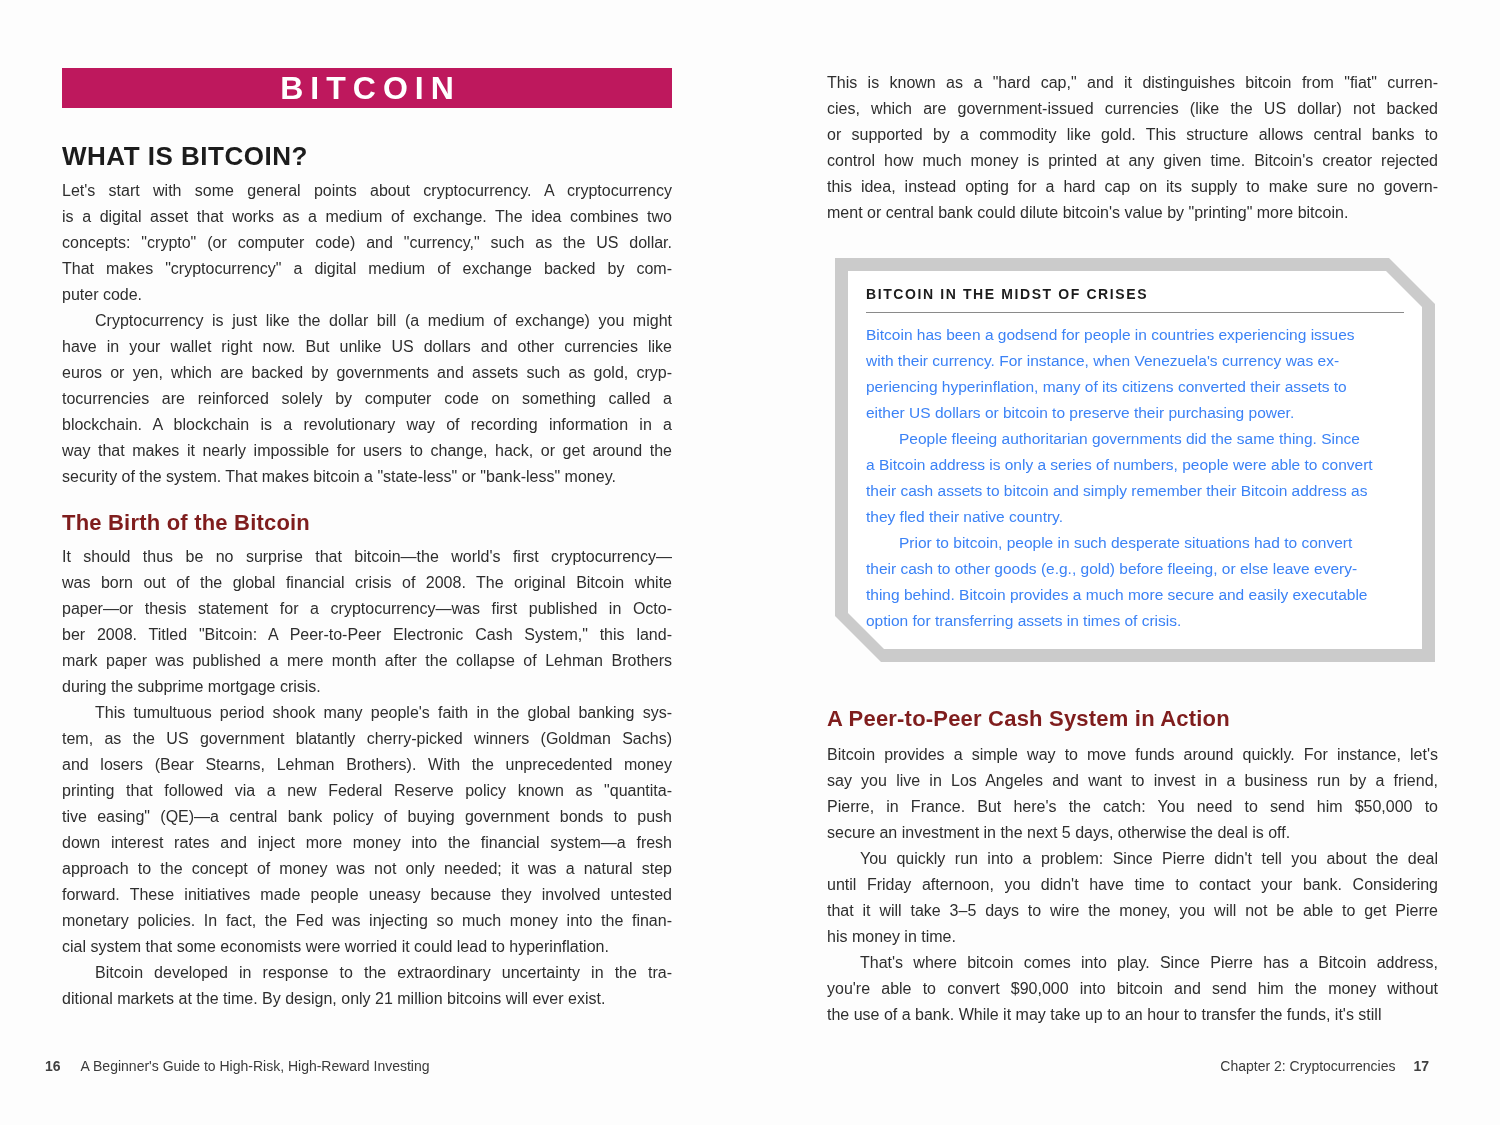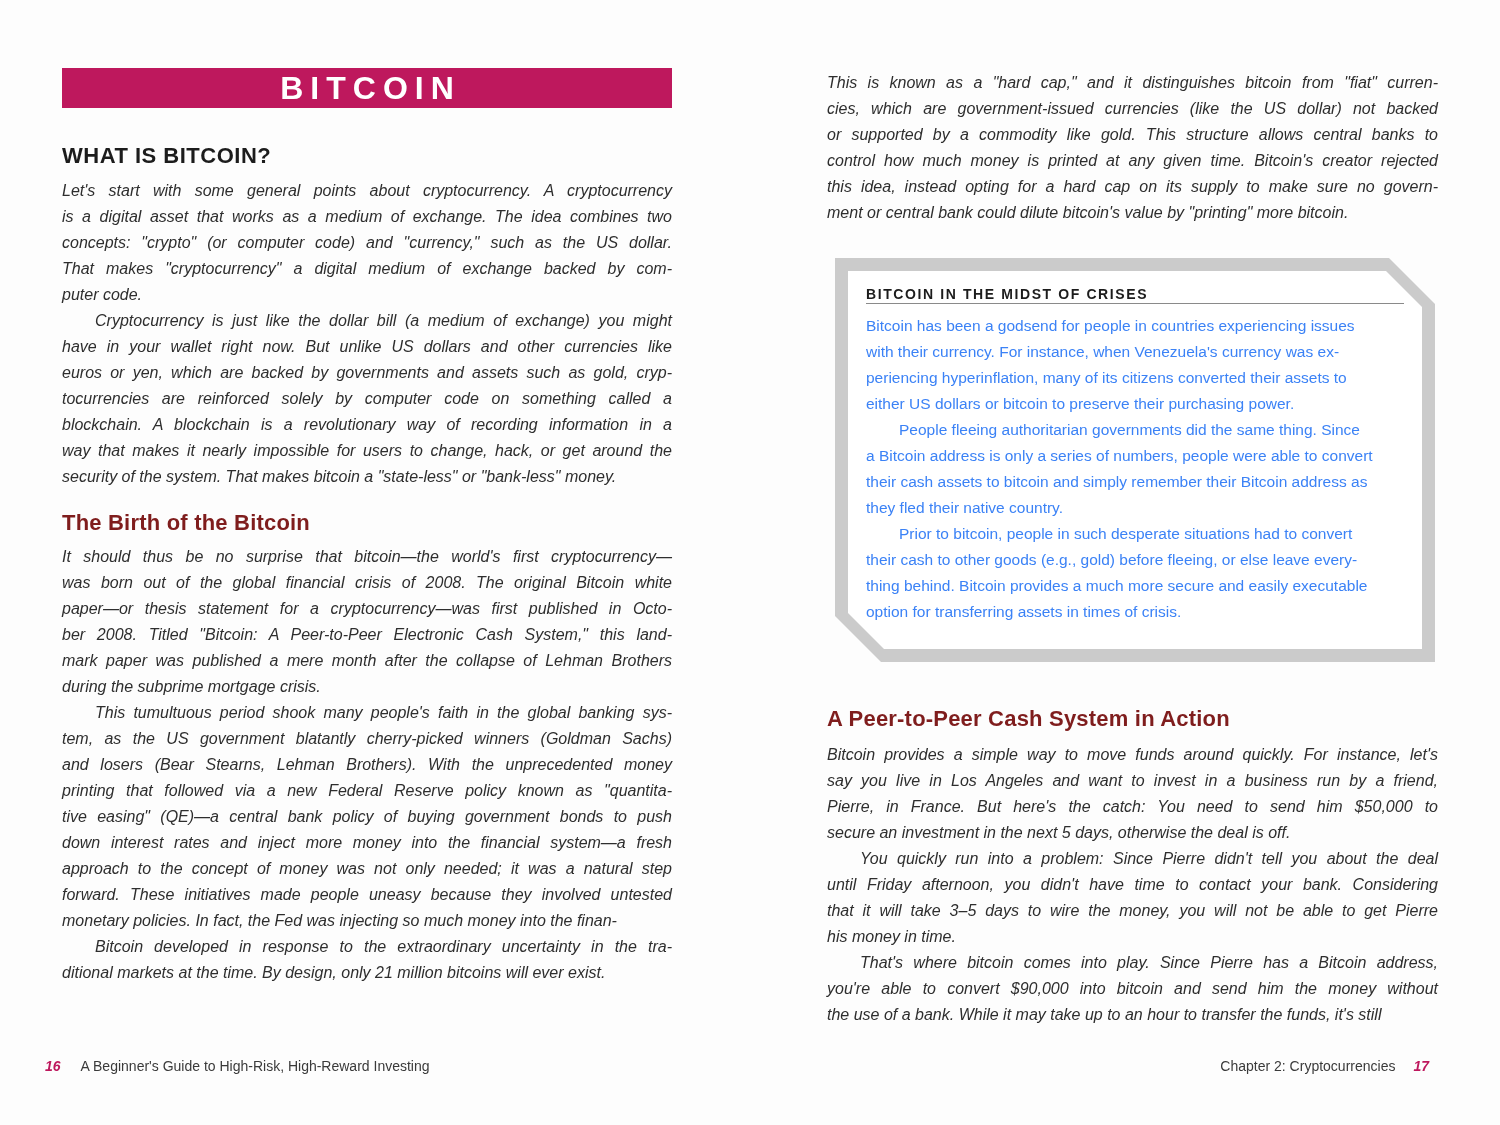--- a/index.html
+++ b/index.html
@@ -20,35 +20,35 @@
     height: 40px;
     background: #be185d;
     color: #ffffff;
     font-size: 32px; font-weight: bold;
     letter-spacing: 7px;
     display: flex; align-items: center; justify-content: center;
     text-indent: 7px; 
   }
   .h-caps {
     margin: 36px 0 10px 0;
-    font-size: 22px; font-weight: bold;
+    font-size: 26px; font-weight: bold;
     letter-spacing: 0.5px;
     color: #1c1c1c;
     line-height: 24px;
   }
   .h-sub {
     margin: 18px 0 6px 0;
     font-size: 22px; font-weight: bold;
     color: #7f1d1d;
     line-height: 30px;
     letter-spacing: 0.2px;
   }
   .para { font-size: 16px; line-height: 26px; }
   .para .tline { min-height: 26px; }
-  .justified .tline { text-align: justify; text-align-last: justify; font-style: italic; }
+  .justified .tline { text-align: justify; text-align-last: justify; }
   .justified .tline:last-child { text-align-last: left; }
   .indent .tline:first-child { text-indent: 33px; }
 
   .rp-top { margin-top: 70px; }
 
   .crisis-box {
     position: relative;
     margin: 32px 0 0 8px;
     width: 600px; height: 404px;
     background: #cbcbcb;
@@ -59,38 +59,38 @@
     background: #ffffff;
     clip-path: polygon(0 0, calc(100% - 36px) 0, 100% 36px, 100% 100%, 36px 100%, 0 calc(100% - 36px));
     padding: 14px 18px 0 18px;
     box-sizing: border-box;
   }
   .box-title {
     font-size: 14px; font-weight: bold;
     letter-spacing: 1.6px;
     color: #1c1c1c;
     line-height: 18px;
-    margin-bottom: 0;
+    margin-bottom: 9px;
   }
   .box-rule {
     height: 1px; background: #8a8a8a;
     margin-bottom: 9px;
   }
   .box-para { font-size: 15.5px; line-height: 26px; color: #3b82f6; }
 
   .rp-heading { margin-top: 42px; margin-bottom: 8px; }
 
   .footer {
     position: absolute; top: 1056px;
     font-size: 14px; color: #3a3a3a;
     line-height: 20px;
   }
   .footer-left  { left: 45px; }
   .footer-right { right: 71px; text-align: right; }
-  .pagenum { font-weight: bold; color: #be185d; font-style: italic; }
+  .pagenum { font-weight: bold; color: #404040; }
   .footer-left .pagenum  { margin-right: 20px; }
   .footer-right .pagenum { margin-left: 18px; }
 </style>
 </head>
 <body>
 
 <div class="spread">
 
   <div class="page page-left">
     <div class="banner">BITCOIN</div>
@@ -123,20 +123,21 @@
     <div class="para justified indent">
         <div class="tline">This tumultuous period shook many people's faith in the global banking sys-</div>
         <div class="tline">tem, as the US government blatantly cherry-picked winners (Goldman Sachs)</div>
         <div class="tline">and losers (Bear Stearns, Lehman Brothers). With the unprecedented money</div>
         <div class="tline">printing that followed via a new Federal Reserve policy known as "quantita-</div>
         <div class="tline">tive easing" (QE)—a central bank policy of buying government bonds to push</div>
         <div class="tline">down interest rates and inject more money into the financial system—a fresh</div>
         <div class="tline">approach to the concept of money was not only needed; it was a natural step</div>
         <div class="tline">forward. These initiatives made people uneasy because they involved untested</div>
         <div class="tline">monetary policies. In fact, the Fed was injecting so much money into the finan-</div>
+        <div class="tline">cial system that some economists were worried it could lead to hyperinflation.</div>
       </div>
     <div class="para justified indent">
         <div class="tline">Bitcoin developed in response to the extraordinary uncertainty in the tra-</div>
         <div class="tline">ditional markets at the time. By design, only 21 million bitcoins will ever exist.</div>
       </div>
   </div>
 
   <div class="page page-right">
     <div class="para justified rp-top">
         <div class="tline">This is known as a "hard cap," and it distinguishes bitcoin from "fiat" curren-</div>

